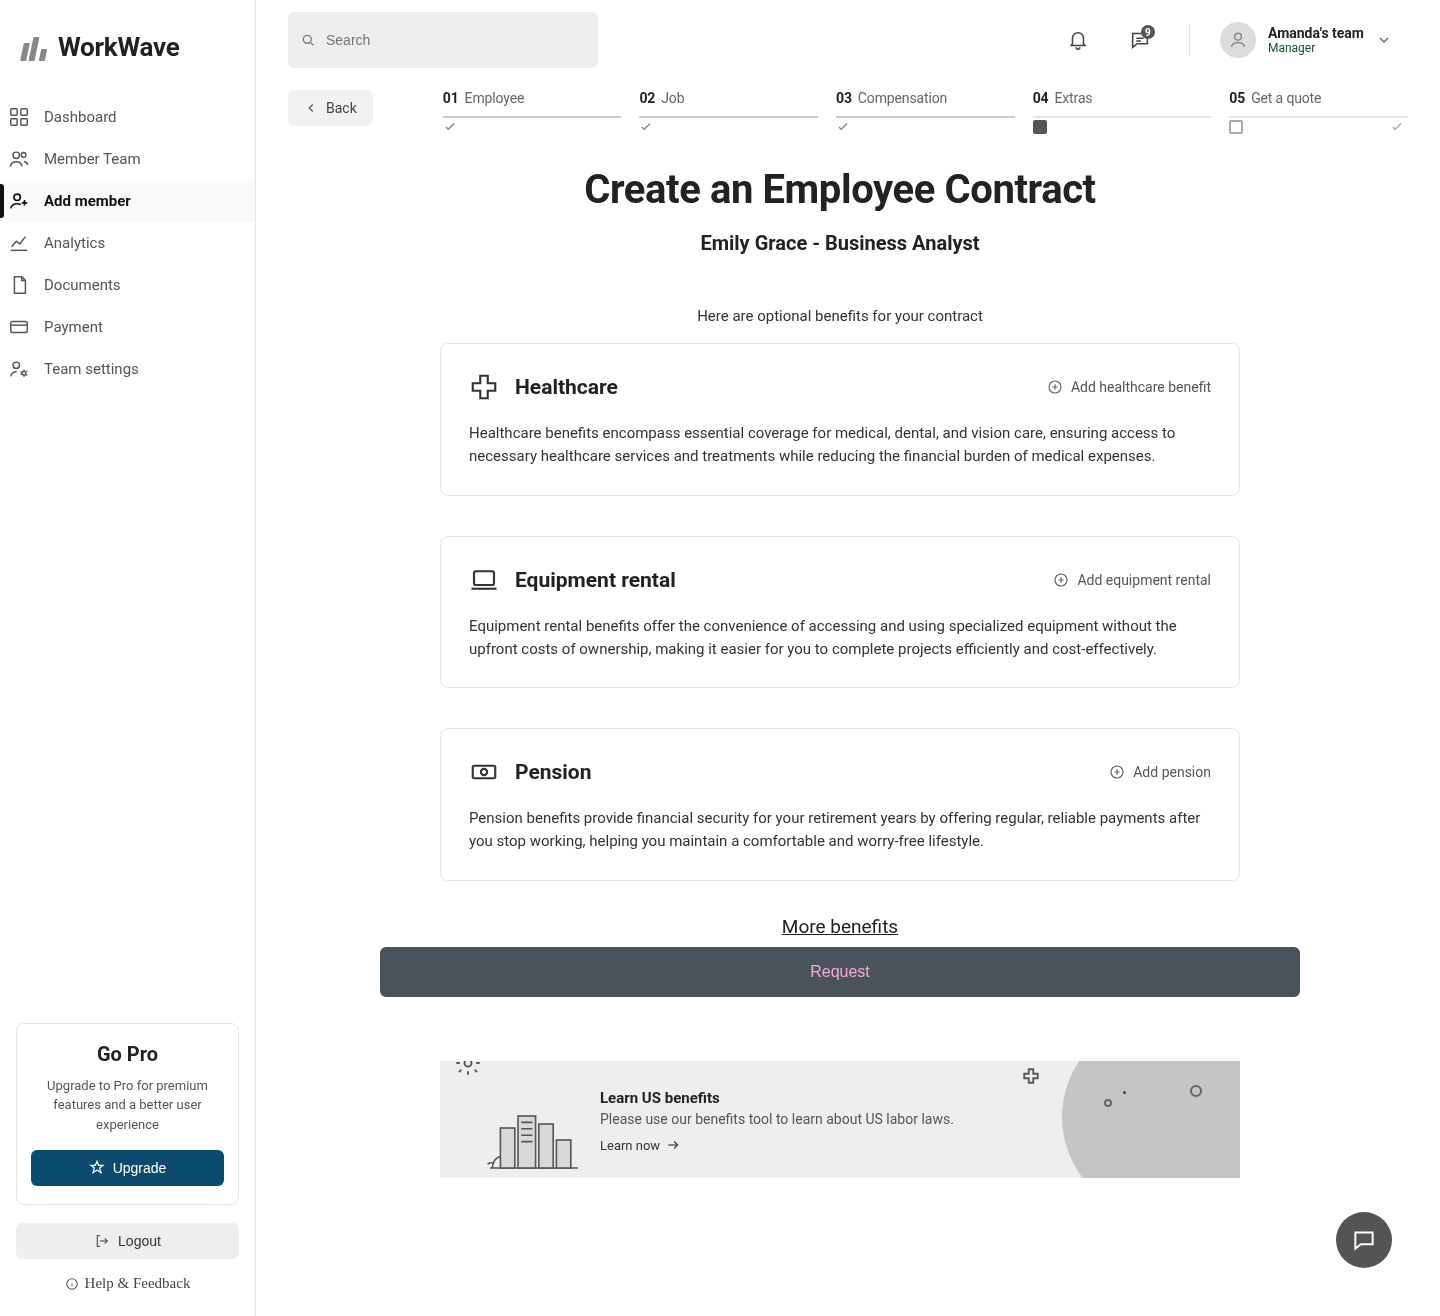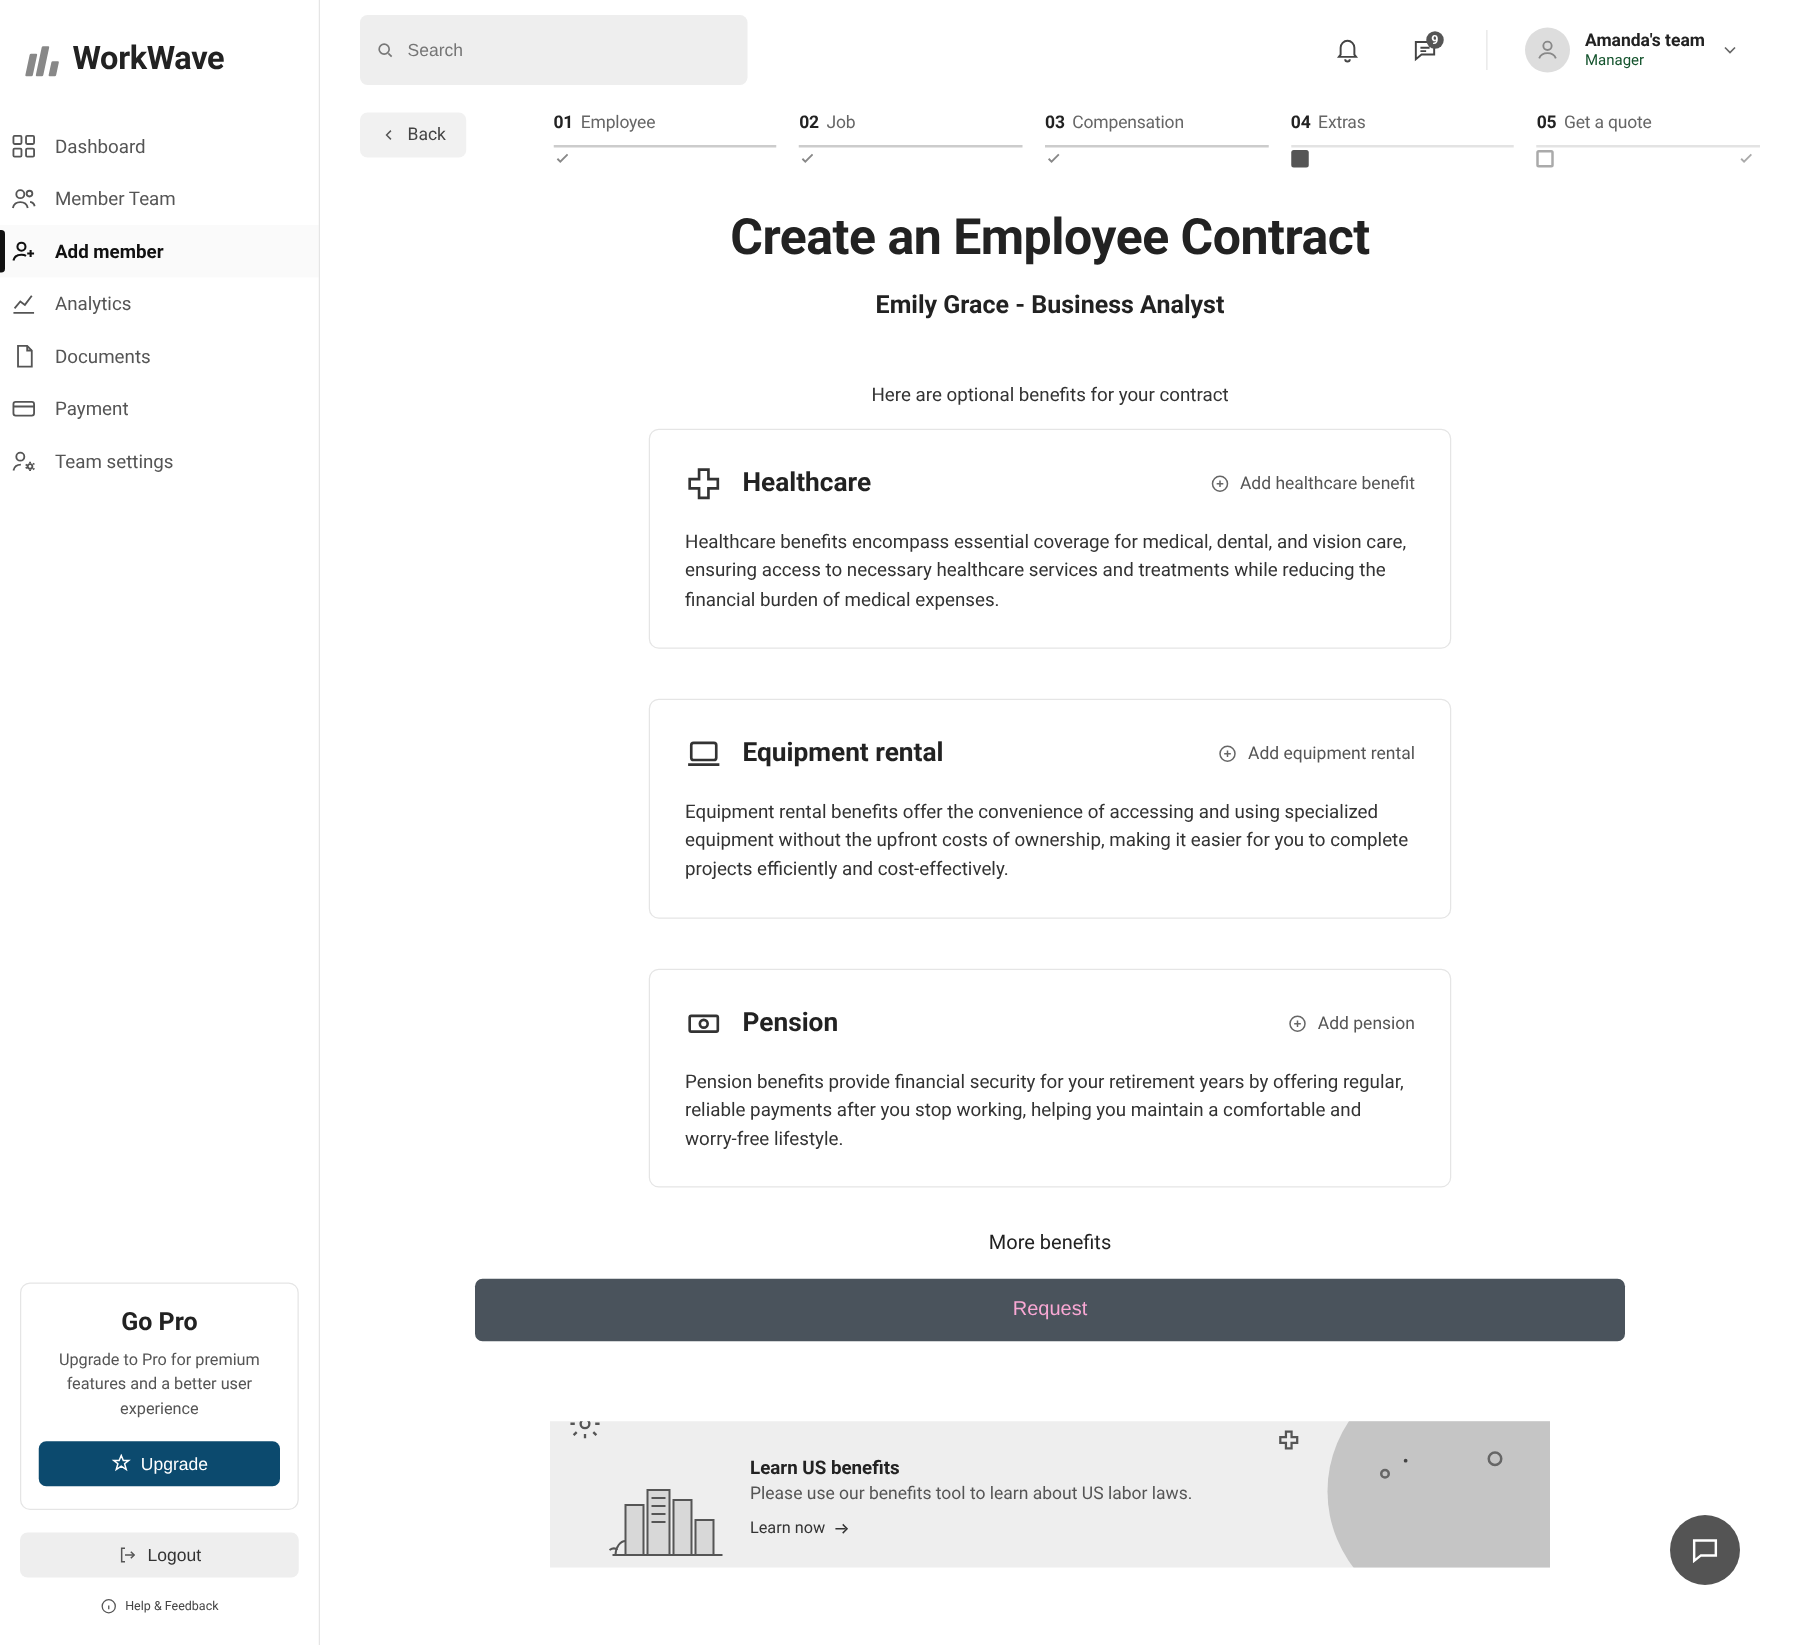--- a/index.html
+++ b/index.html
@@ -79,22 +79,23 @@
   .btn {
     display: inline-flex; align-items: center; justify-content: center;
     gap: 8px; border: none; border-radius: 6px;
     padding: 10px 18px; font-size: 14px; cursor: pointer;
   }
   .btn-dark { background:#0c4a6e; color:#fff; width:100%; }
   .btn-light { background:#eee; color:#333; width:100%; }
   .logout-wrap { padding: 0 16px 6px 16px; }
   .help-feedback {
     display:flex; align-items:center; justify-content:center;
-    gap:6px; font-size:10px; color:#444; padding:10px 1px;
+    gap:6px; font-size:15px; color:#444; padding:10px 1px;
     cursor:pointer;
+    font-family:Liberation Serif, serif;
   }
 
   
   .main { flex: 1; display:flex; flex-direction:column; }
   .topbar {
     height: 80px;
     display:flex; align-items:center;
     padding: 0 48px 0 32px;
     gap: 24px;
   }
@@ -175,42 +176,42 @@
     font-size:40px; font-weight:700; letter-spacing:-0.01em;
     margin-bottom: 18px;
   }
   .subtitle {
     font-size:20px; font-weight:700; margin-bottom: 52px;
   }
   .intro {
     font-size:15px; color:#333; margin-bottom:18px;
   }
   .card {
-    width: 642px;
+    width: 800px;
     border:1px solid #e5e5e5; border-radius:8px;
     padding: 28px 28px 26px 28px;
     margin-bottom: 40px;
   }
   .card-head {
     display:flex; align-items:center; justify-content:space-between;
     margin-bottom: 20px;
   }
   .card-title {
     display:flex; align-items:center; gap:16px;
     font-size:21px; font-weight:700;
   }
   .card-title .ic { width:30px; height:30px; flex:0 0 30px; }
   .add-link {
     display:flex; align-items:center; gap:8px;
     font-size:14px; color:#555; cursor:pointer;
   }
   .card-desc { font-size:15px; color:#333; line-height:1.55; }
   .more-link {
-    font-size:16px; color:#222; 
-    cursor:pointer; margin-bottom:20px; margin-top:-6px;
+    font-size:19px; color:#222; text-decoration:underline;
+    cursor:pointer; margin-bottom:9px; margin-top:-6px;
   }
   .request-btn {
     width: 920px;
     background:#4a535c; color:#f9a8d4; border:none;
     border-radius:6px; padding:16px; font-size:16px;
     cursor:pointer; margin-bottom: 64px;
   }
 
   
   .learn-banner {

